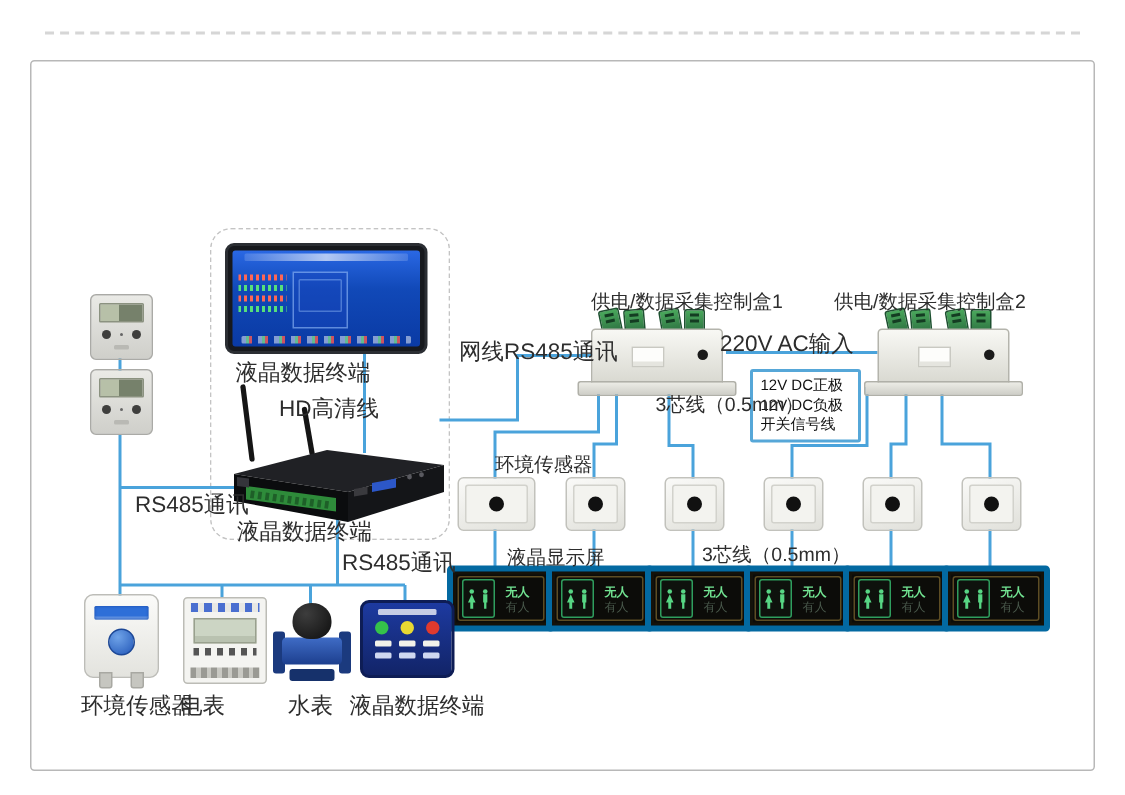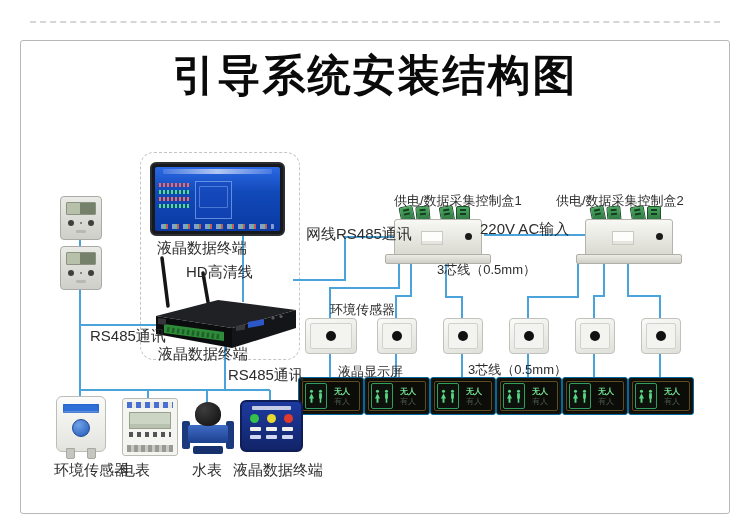--- a/index.html
+++ b/index.html
@@ -70,21 +70,21 @@
 
   
   .stall{position:absolute;top:318px;height:34px;border:1px solid #c2c2bc;border-radius:4px;z-index:2;
          background:linear-gradient(160deg,#fafaf8,#e0e0da);}
   .stall::before{content:"";position:absolute;left:4px;top:4px;right:4px;bottom:4px;
                  border:1px solid #d2d2cc;border-radius:2px;background:#f3f3ef;}
   .stall::after{content:"";position:absolute;left:50%;top:50%;width:10px;height:10px;margin:-5px 0 0 -5px;
                 border-radius:50%;background:#111;}
 
   
-  .dscreen{position:absolute;top:377px;width:64px;height:36px;background:#0c0c09;border:1px solid #0369a1;
+  .dscreen{position:absolute;top:377px;width:64px;height:36px;background:#0c0c09;border:4px solid #0369a1;
            border-radius:3px;z-index:2;box-shadow:inset 0 0 0 2px #14120a;}
   .d-frame{position:absolute;left:3px;top:3px;right:3px;bottom:3px;display:flex;align-items:center;
            border:1px solid #5d4d24;border-radius:2px;padding:2px;box-sizing:border-box;}
   .d-icons{width:20px;height:24px;border:1px solid #2f9e5e;border-radius:2px;display:flex;
            align-items:center;justify-content:center;gap:2px;background:#0e120d;flex:none;}
   .d-texts{flex:1;display:flex;flex-direction:column;align-items:center;gap:1px;}
   .d-vacant{font-size:8px;font-weight:bold;color:#72e392;line-height:9px;}
   .d-occ{font-size:8px;color:#49584b;line-height:9px;}
 
   
@@ -119,21 +119,20 @@
   .sa-btn{width:9px;height:9px;border-radius:50%;}
   .sa-tag{width:11px;height:4px;background:#f2f2ea;border-radius:1px;}
   .sa-tag2{width:11px;height:4px;background:#cfd8f0;border-radius:1px;}
 </style>
 </head>
 <body>
 
 <div id="stage">
   <div class="topdash"></div>
   <div class="frame"></div>
-  <div class="title">引导系统安装结构图</div>
 
   <svg class="wires" width="750" height="530" viewBox="0 0 750 530">
     <g fill="none" stroke="#4aa3db" stroke-width="2">
       <polyline points="80,238 80,248"></polyline>
       <polyline points="80,290 80,398"></polyline>
       <polyline points="80,325 158,325"></polyline>
       <polyline points="80,390 270,390"></polyline>
       <polyline points="148,390 148,400"></polyline>
       <polyline points="207,390 207,412"></polyline>
       <polyline points="270,390 270,402"></polyline>
@@ -224,20 +223,25 @@
     <span class="term" style="left:24px;transform:rotate(-5deg)"></span>
     <span class="term" style="left:48px;transform:rotate(-10deg)"></span>
     <span class="term" style="left:64px"></span>
     <div class="cb-body">
       <span class="cb-sticker"></span>
       <span class="cb-hole"></span>
     </div>
     <div class="cb-flange"></div>
   </div>
 
+  <div class="legend">
+    <div>12V DC正极</div>
+    <div>12V DC负极</div>
+    <div>开关信号线</div>
+  </div>
 
   <div class="stall" style="left:305px;width:50px"></div>
   <div class="stall" style="left:377px;width:38px"></div>
   <div class="stall" style="left:443px;width:38px"></div>
   <div class="stall" style="left:509px;width:38px"></div>
   <div class="stall" style="left:575px;width:38px"></div>
   <div class="stall" style="left:641px;width:38px"></div>
 
   <div class="dscreen" style="left:298px">
     <div class="d-frame">

